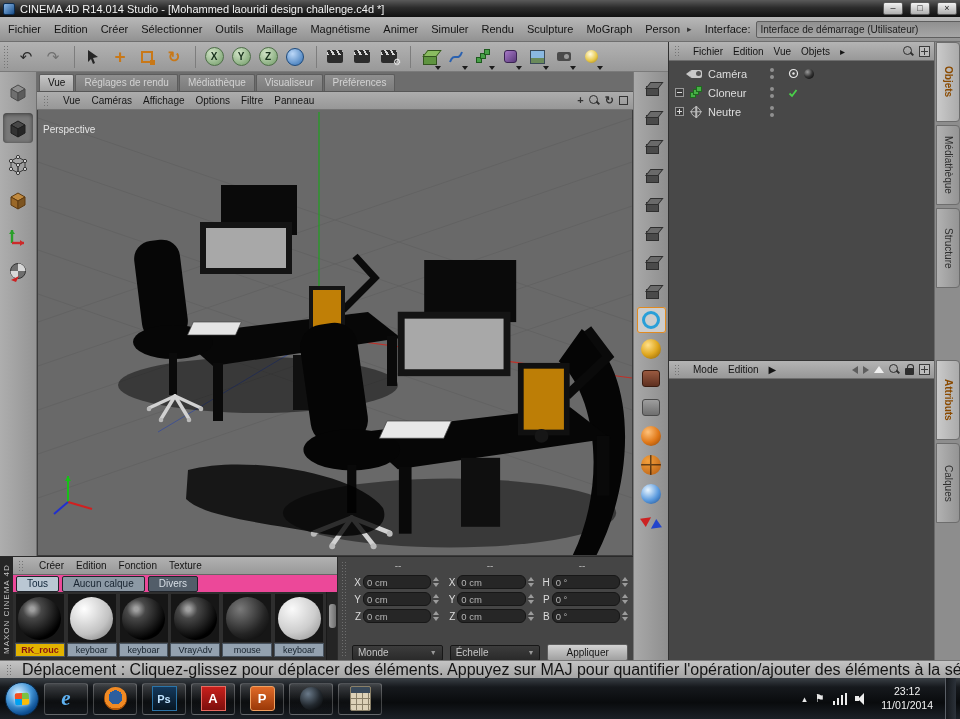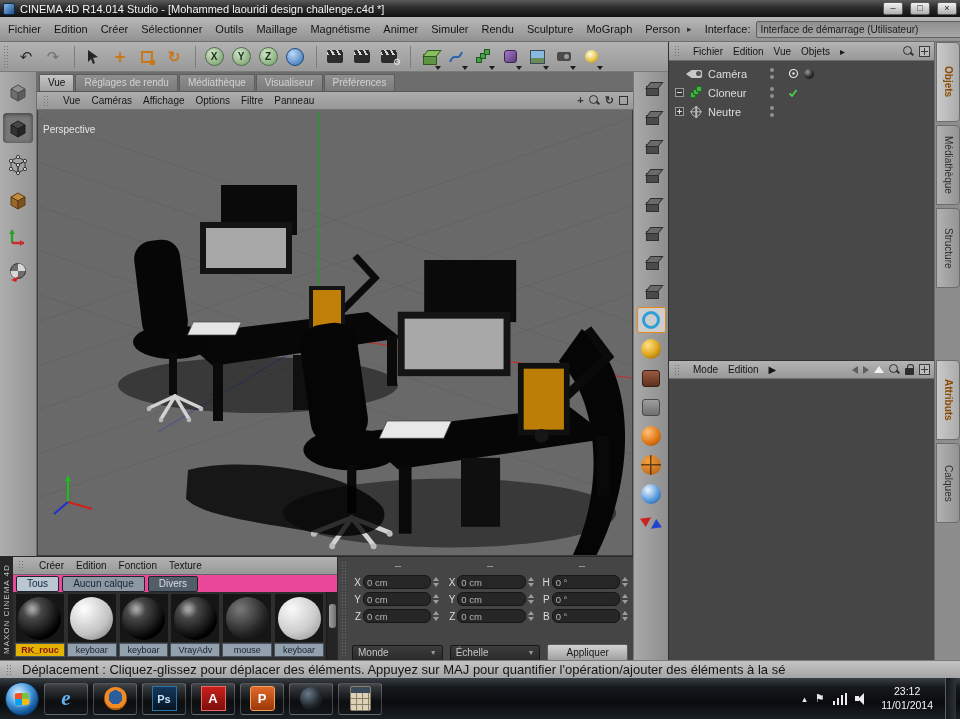--- a/index.html
+++ b/index.html
@@ -167,21 +167,21 @@
 .spin{display:flex;flex-direction:column;gap:2px;flex:none}
 .spin i{width:0;height:0;border-left:3.5px solid transparent;border-right:3.5px solid transparent}
 .spin .up{border-bottom:4px solid #9c9c9c}
 .spin .dn{border-top:4px solid #9c9c9c}
 #cm .brow{display:flex;gap:7px;margin-top:21px;align-items:center}
 .csel{flex:1;height:16px;background:linear-gradient(#3c3c3c,#2a2a2a);border:1px solid #171717;border-radius:2px;display:flex;align-items:center;padding:0 5px;color:#c6c6c6;font-size:10px}
 .csel .arr{margin-left:auto;font-size:7px;color:#999}
 .cbtn{flex:1;height:17px;background:linear-gradient(#d2d2d2,#a0a0a0);border:1px solid #5c5c5c;border-radius:2px;color:#141414;display:flex;align-items:center;justify-content:center;font-size:10px}
 
 
-#status{position:absolute;left:0;top:660px;width:960px;height:18px;background:linear-gradient(#c4c4c4,#a4a4a4);border-top:1px solid #787878;display:flex;align-items:center;gap:7px;padding:0 5px;font-size:13px;color:#141414;white-space:nowrap;overflow:hidden}
+#status{position:absolute;left:0;top:660px;width:960px;height:18px;background:linear-gradient(#c4c4c4,#a4a4a4);border-top:1px solid #787878;display:flex;align-items:center;gap:7px;padding:0 5px;font-size:16px;color:#141414;white-space:nowrap;overflow:hidden}
 
 
 #task{position:absolute;left:0;top:678px;width:960px;height:41px;background:linear-gradient(#3a4046 0%,#16191d 22%,#090b0d 60%,#1b2026 100%);display:flex;align-items:center;gap:5px;padding:0 2px}
 .orb{width:34px;height:34px;border-radius:50%;background:radial-gradient(circle at 38% 30%,#d4ecff,#4597d8 42%,#0d4f93 72%,#04264f 100%);border:1px solid #0a2a4a;display:flex;align-items:center;justify-content:center;margin-left:3px;flex:none}
 .flag{width:14px;height:12px;border-radius:2px;background:conic-gradient(#7ac143 0 90deg,#fbbc09 90deg 180deg,#00a1f1 180deg 270deg,#f25022 270deg 360deg);transform:rotate(-4deg);box-shadow:0 0 3px rgba(255,255,255,.7)}
 .tk{width:44px;height:32px;border:1px solid rgba(255,255,255,.22);border-radius:3px;background:linear-gradient(rgba(255,255,255,.16),rgba(255,255,255,.02) 55%,rgba(0,0,0,.12));display:flex;align-items:center;justify-content:center;flex:none}
 .ie{color:#5fb2f2;font-size:21px;font-weight:bold;font-family:"Liberation Serif",serif;font-style:italic}
 .fx{width:23px;height:23px;border-radius:50%;background:radial-gradient(circle at 50% 45%,#2c5e9e 0 7px,#f08a24 7px 11px,#b35708 11px)}
 .ps{width:25px;height:25px;background:linear-gradient(#14395c,#071522);border:1px solid #2a74a8;color:#bfe3ff;font-size:11px;font-weight:bold;display:flex;align-items:center;justify-content:center}
 .ared{width:25px;height:25px;background:linear-gradient(#c8201c,#7c0e0c);border:1px solid #e86a60;color:#fff;font-size:13px;font-weight:bold;display:flex;align-items:center;justify-content:center}

